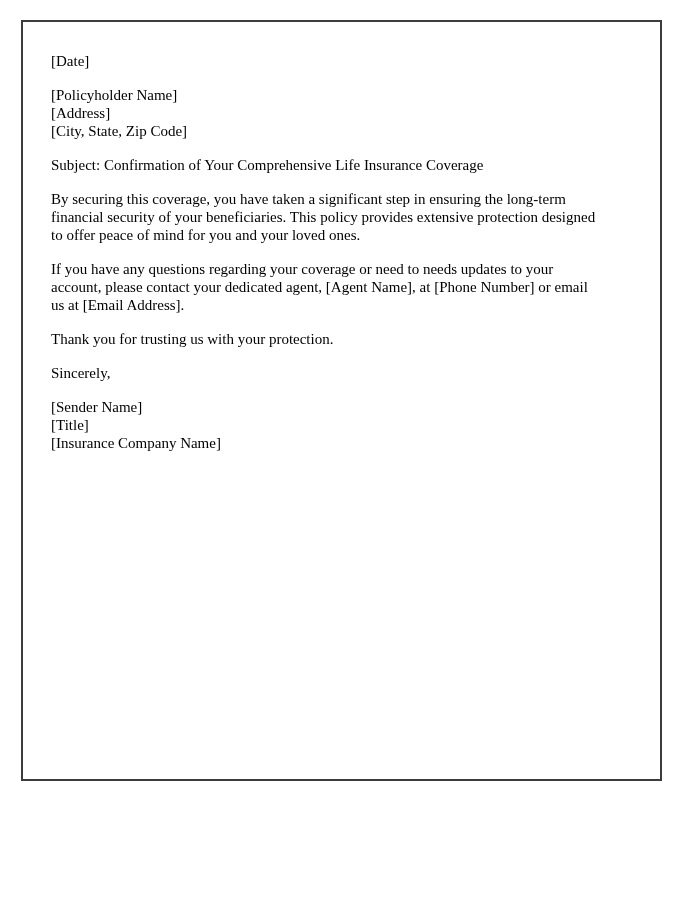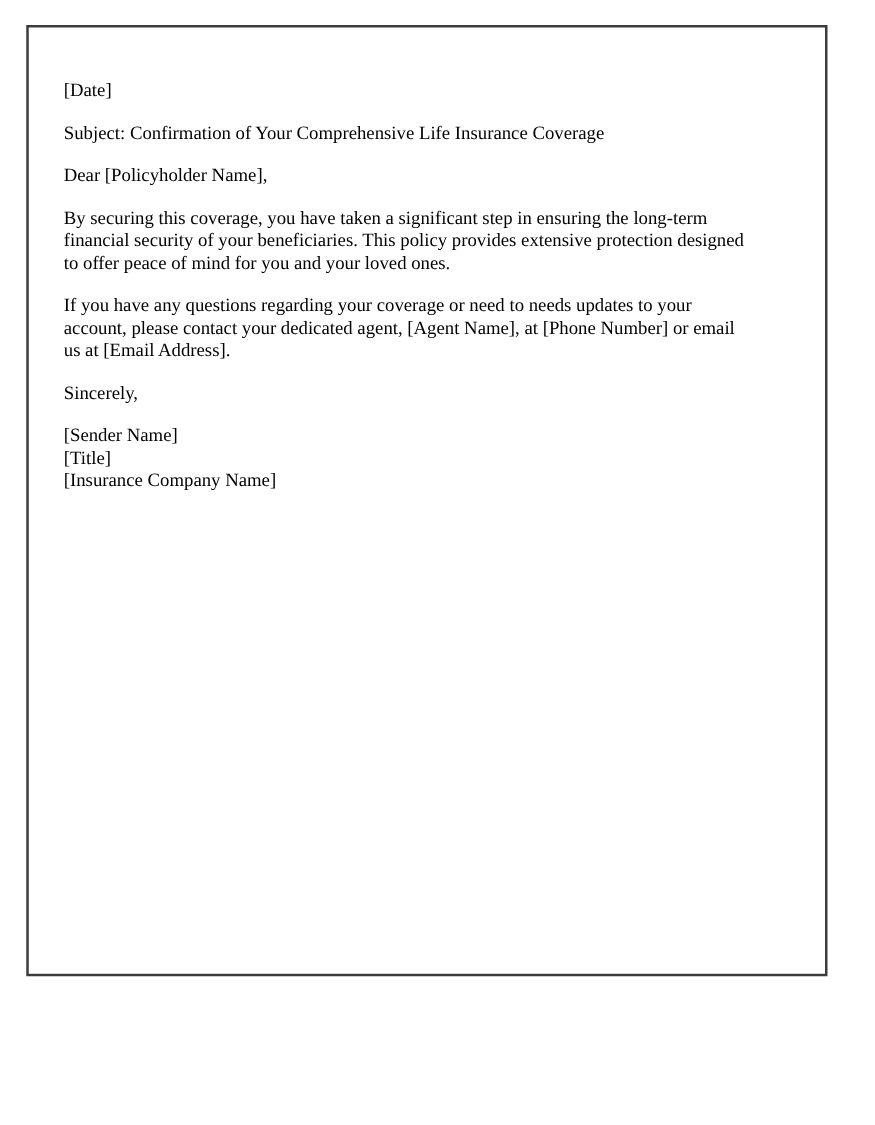--- a/index.html
+++ b/index.html
@@ -21,37 +21,40 @@
     height: 761px;
     box-sizing: border-box;
     border: 2px solid #3c3c3c;
     background: #ffffff;
     padding: 26px 26px 0 28px;
     color: #000000;
     font-size: 15px;
     line-height: 18px;
   }
   .block {
-    margin: 16px 0 16px 0;
+    margin: 4px 0 16px 0;
     white-space: pre-line; 
   }
   .block:last-child {
     margin-bottom: 0;
   }
 </style>
 </head>
 <body>
 
 <div class="letter-frame">
   <p class="block">[Date]</p>
+  <p class="block">[Policyholder Name]
+[Address]
+[City, State, Zip Code]</p>
   <p class="block">Subject: Confirmation of Your Comprehensive Life Insurance Coverage</p>
-  <p class="block">Dear [Policyholder Name],</p>
   <p class="block">By securing this coverage, you have taken a significant step in ensuring the long-term
 financial security of your beneficiaries. This policy provides extensive protection designed
 to offer peace of mind for you and your loved ones.</p>
   <p class="block">If you have any questions regarding your coverage or need to needs updates to your
 account, please contact your dedicated agent, [Agent Name], at [Phone Number] or email
 us at [Email Address].</p>
+  <p class="block">Thank you for trusting us with your protection.</p>
   <p class="block">Sincerely,</p>
   <p class="block">[Sender Name]
 [Title]
 [Insurance Company Name]</p>
 </div>
 
 </body></html>

